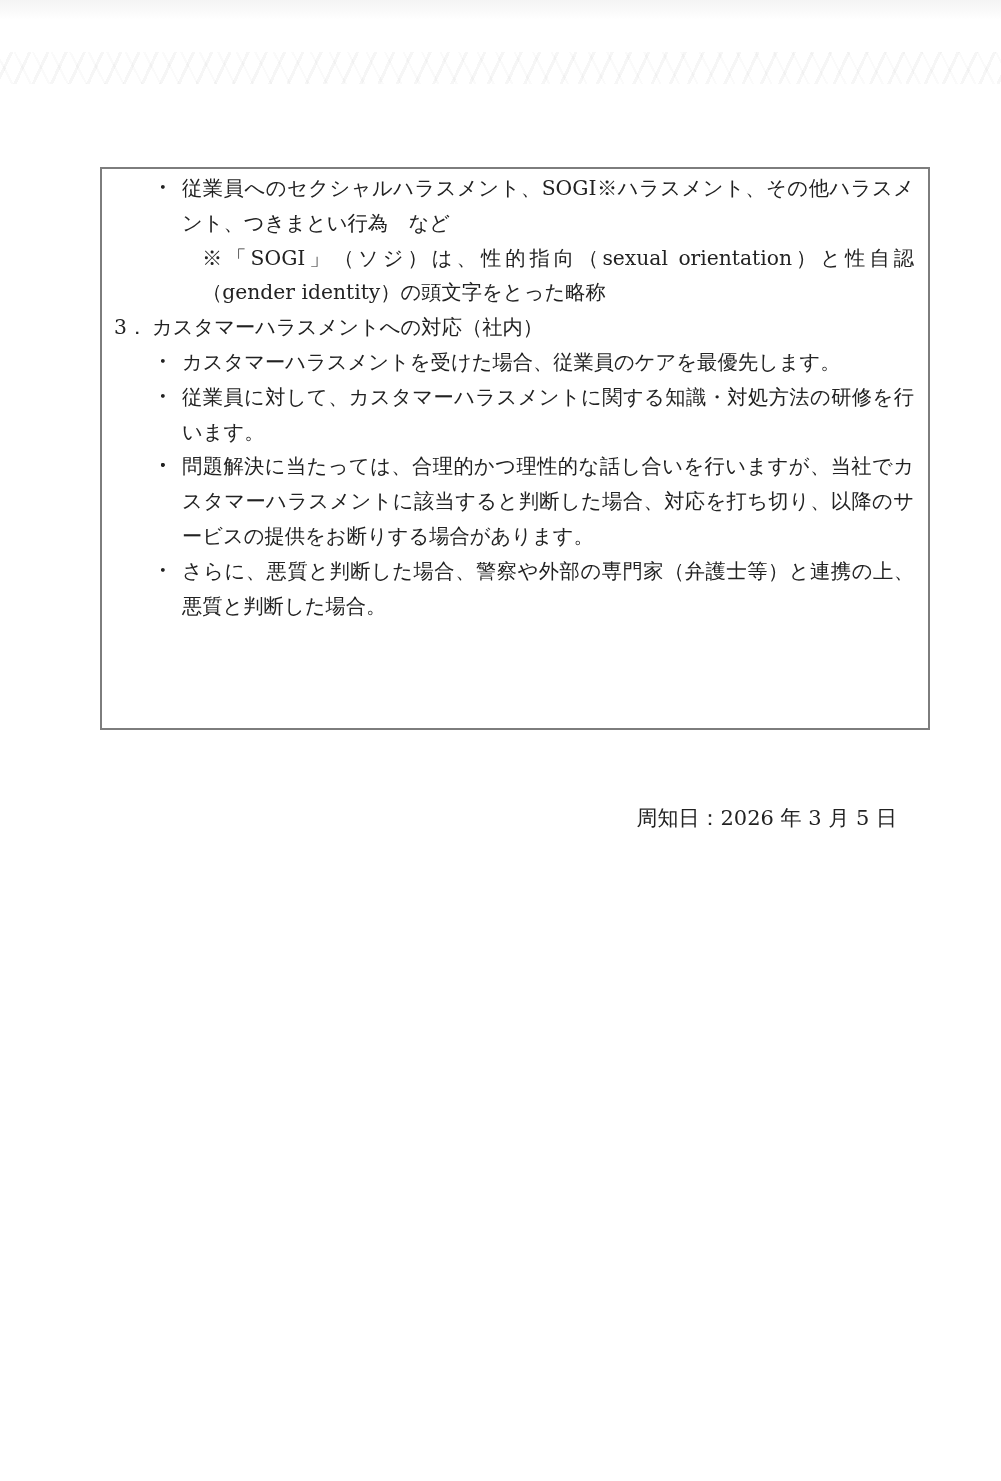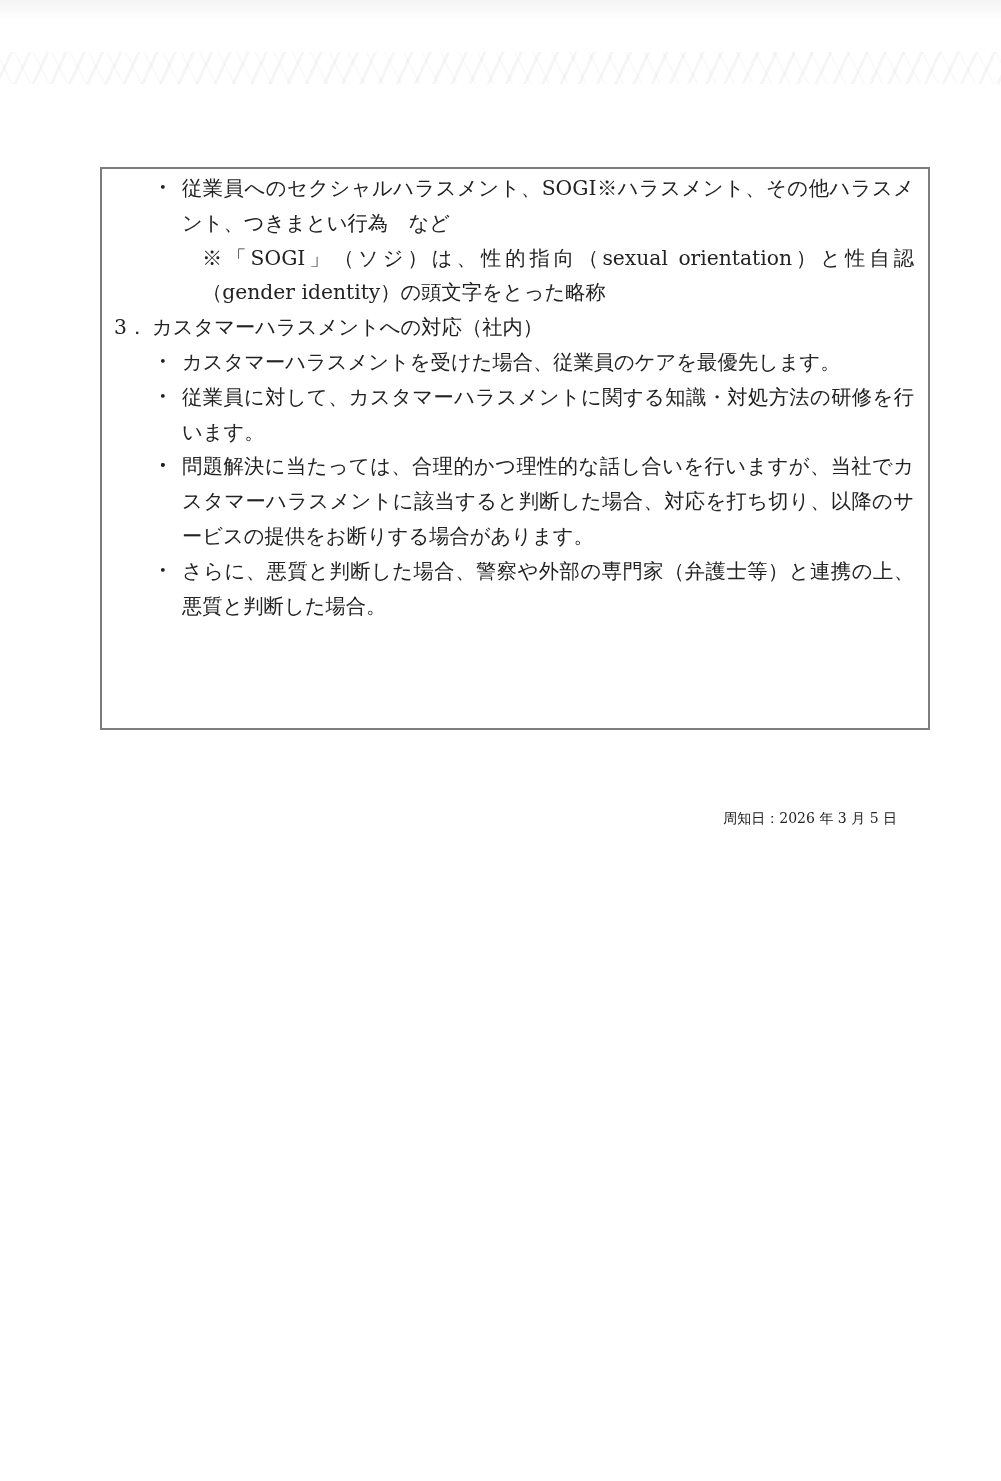--- a/index.html
+++ b/index.html
@@ -53,21 +53,21 @@
   }
   .section-heading { white-space: nowrap; text-align: left; }
   .section-heading .num {
     display: inline-block;
     width: 38px;
   }
   .date-line {
     position: absolute;
     top: 803px;
     right: 104px;
-    font-size: 14px;
+    font-size: 21px;
     line-height: 30px;
     white-space: nowrap;
   }
 </style>
 </head>
 <body>
 
 <div class="page">
 
   <div class="scan-top-shade"></div>

